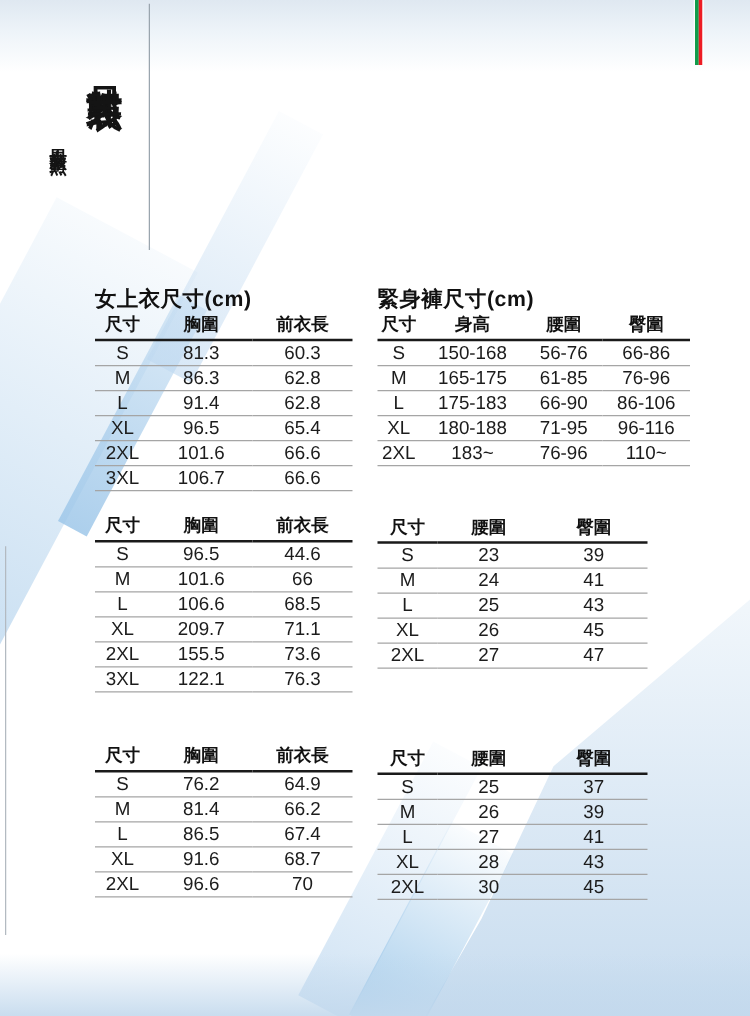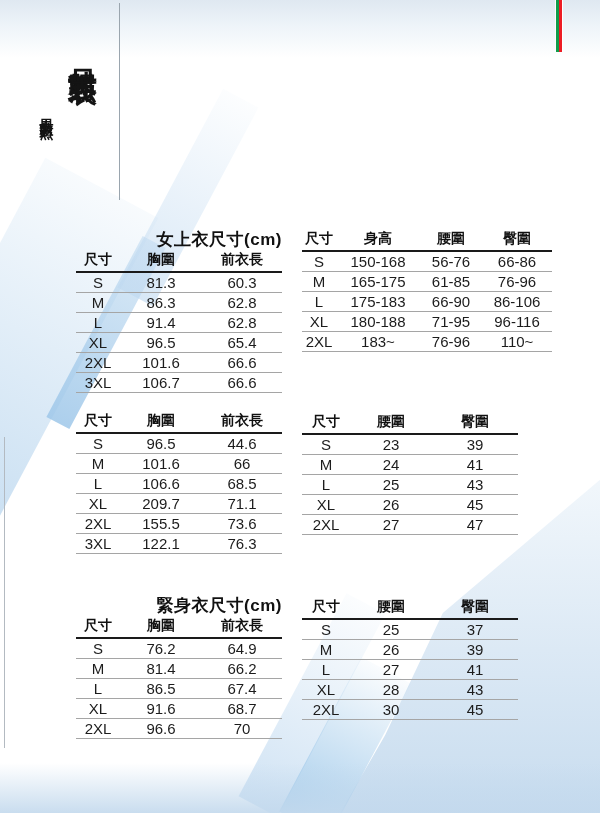--- a/index.html
+++ b/index.html
@@ -36,21 +36,21 @@
   .ribbon .g{width:3px;}
   .ribbon .r{width:3px;}
 
   
   .v-title{position:absolute;writing-mode:vertical-rl;text-orientation:upright;color:#141414;z-index:3;}
   .v-main{left:62px;top:45px;font-size:29px;font-weight:700;letter-spacing:2px;line-height:42px;}
   .v-sub{left:36px;top:107px;font-size:14px;font-weight:700;letter-spacing:2px;line-height:22px;}
 
   
   .size-table{position:absolute;z-index:3;}
-  .tbl-title{text-align:right;font-size:17px;font-weight:700;color:#111;height:21px;line-height:21px;letter-spacing:0.5px;white-space:nowrap;}
+  .tbl-title{text-align:left;font-size:17px;font-weight:700;color:#111;height:21px;line-height:21px;letter-spacing:0.5px;white-space:nowrap;}
   .small-title .tbl-title{font-size:12px;font-weight:400;color:#222;height:17px;line-height:17px;letter-spacing:0.5px;}
   table{border-collapse:collapse;width:100%;table-layout:fixed;}
   thead tr{border-bottom:2px solid #1a1a1a;}
   th{font-size:14px;font-weight:700;color:#111;height:19px;padding:0 0 2px 0;vertical-align:bottom;white-space:nowrap;}
   td{font-size:15px;color:#1c1c1c;height:19px;padding:0;text-align:center;vertical-align:middle;border-bottom:1px solid #a5a5a5;white-space:nowrap;}
 
   #t1{left:76px;top:229px;width:206px;}
   #t2{left:302px;top:229px;width:250px;}
   #t3{left:76px;top:411px;width:206px;}
   #t4{left:302px;top:412px;width:216px;}
@@ -128,20 +128,21 @@
           <tr>
             <td>3XL</td>
             <td>106.7</td>
             <td>66.6</td>
           </tr>
         </tbody>
       </table>
   </div>
 
   <div id="t2" class="size-table">
+    <div class="tbl-title">緊身褲尺寸(cm)</div>
     <table>
         <colgroup>
           <col style="width: 34px;">
           <col style="width: 84px;">
           <col style="width: 62px;">
           <col style="width: 70px;">
         </colgroup>
         <thead>
           <tr>
             <th>尺寸</th>
@@ -272,21 +273,20 @@
           <tr>
             <td>2XL</td>
             <td>27</td>
             <td>47</td>
           </tr>
         </tbody>
       </table>
   </div>
 
   <div id="t5" class="size-table">
-    <div class="tbl-title">緊身衣尺寸(cm)</div>
     <table>
         <colgroup>
           <col style="width: 44px;">
           <col style="width: 82px;">
           <col style="width: 80px;">
         </colgroup>
         <thead>
           <tr>
             <th>尺寸</th>
             <th>胸圍</th>

